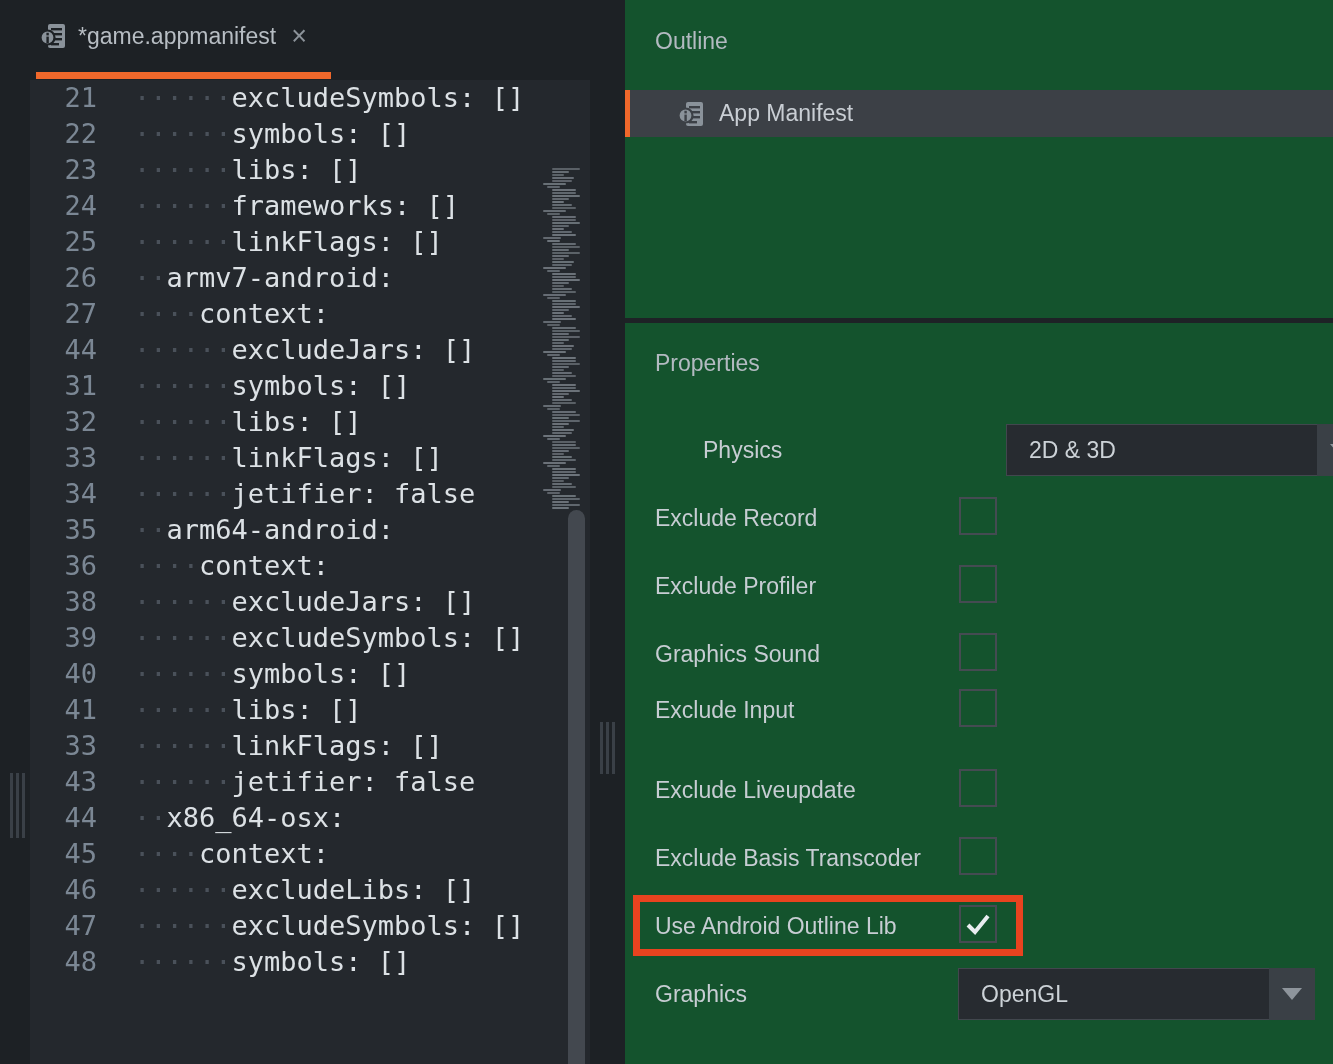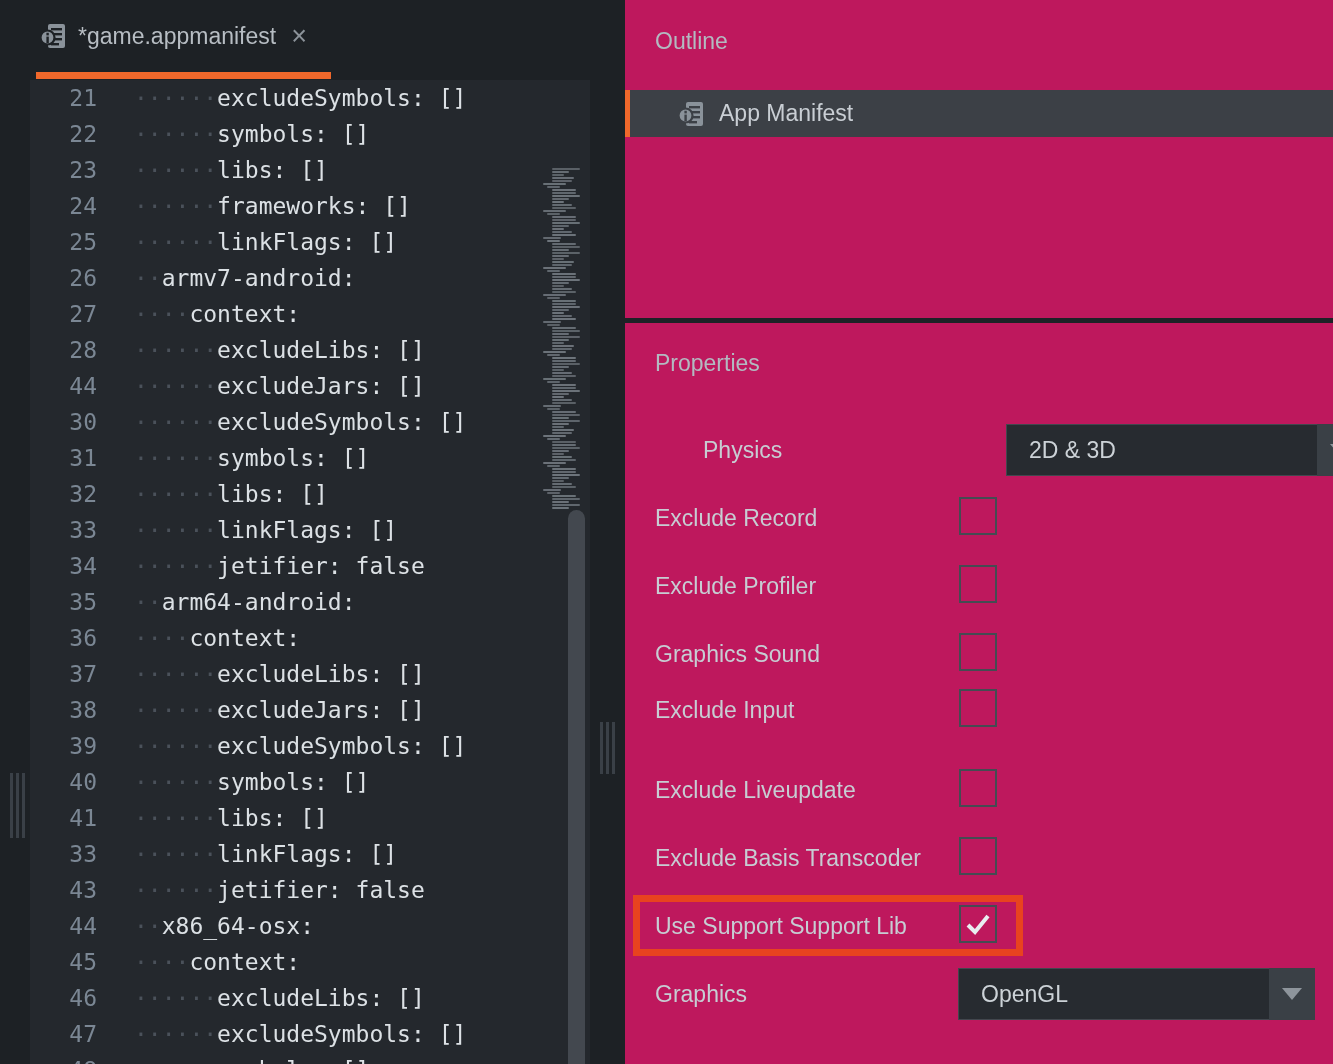--- a/index.html
+++ b/index.html
@@ -10,35 +10,35 @@
   .editor-pane{position:absolute;left:30px;top:0;width:560px;height:1064px;}
   .tab-bar{position:absolute;left:0;top:0;width:560px;height:80px;}
   .tab{position:absolute;left:0;top:0;height:72px;display:flex;align-items:center;
        gap:11px;padding-left:10px;--hole:#1d2125;cursor:default;}
   .tab-title{color:#b7bdc3;font-size:23px;}
   .tab-close{color:#8b9299;font-size:27px;line-height:27px;margin-left:4px;}
   .tab-underline{position:absolute;left:6px;top:72px;width:295px;height:7px;background:var(--accent);}
   .code-area{position:absolute;left:0;top:80px;width:560px;height:984px;
              background:#24282d;overflow:hidden;}
   .code-line{position:relative;height:36px;white-space:pre;
-             font-family:"DejaVu Sans Mono",monospace;font-size:23px;line-height:36px;}
+             font-family:"DejaVu Sans Mono",monospace;font-size:27px;line-height:36px;}
   .ln{display:inline-block;width:67px;text-align:right;color:#7b8794;}
   .ws{color:#4a515a;margin-left:37px;letter-spacing:0;}
   .ct{color:#dce1e5;}
   .minimap{position:absolute;left:507px;top:88px;width:53px;height:342px;}
   .minimap i{position:absolute;height:2px;background:#868e96;opacity:.68;border-radius:1px;}
   .scroll-thumb{position:absolute;left:538px;top:430px;width:17px;height:650px;
                 background:#43484f;border-radius:9px;}
   
   .splitter{position:absolute;display:flex;gap:3px;}
   .splitter i{width:3px;background:#3a4047;}
   .splitter.left{left:10px;top:773px;height:65px;}
   .splitter.right{left:600px;top:722px;height:52px;}
   
-  .right-panel{position:absolute;left:625px;top:0;width:708px;height:1064px;background:#be185d;}
+  .right-panel{position:absolute;left:625px;top:0;width:708px;height:1064px;background:#14532d;}
   .section-header{position:absolute;left:30px;color:#b3bac1;font-size:23px;}
   #outline-header{top:28px;}
   #props-header{top:350px;}
   .outline-row{position:absolute;left:0;top:90px;width:708px;height:47px;
                background:#3c4046;display:flex;align-items:center;--hole:#3c4046;cursor:default;}
   .row-accent{position:absolute;left:0;top:0;width:5px;height:47px;background:var(--accent);}
   .outline-row .oicon{margin-left:53px;display:flex;}
   .outline-row .olabel{margin-left:14px;color:#c9ced4;font-size:23px;}
   .panel-divider{position:absolute;left:0;top:318px;width:708px;height:5px;background:#1e2226;}
   .prop-rows{position:absolute;left:0;top:416px;width:708px;}
@@ -87,30 +87,27 @@
     </div>
     <div class="code-area">
       <div id="code-lines">
           <div class="code-line"><span class="ln">21</span><span class="ws">······</span><span class="ct">excludeSymbols: []</span></div>
           <div class="code-line"><span class="ln">22</span><span class="ws">······</span><span class="ct">symbols: []</span></div>
           <div class="code-line"><span class="ln">23</span><span class="ws">······</span><span class="ct">libs: []</span></div>
           <div class="code-line"><span class="ln">24</span><span class="ws">······</span><span class="ct">frameworks: []</span></div>
           <div class="code-line"><span class="ln">25</span><span class="ws">······</span><span class="ct">linkFlags: []</span></div>
           <div class="code-line"><span class="ln">26</span><span class="ws">··</span><span class="ct">armv7-android:</span></div>
           <div class="code-line"><span class="ln">27</span><span class="ws">····</span><span class="ct">context:</span></div>
-          <div class="code-line"><span class="ln">28</span><span class="ws">······</span><span class="ct">excludeLibs: []</span></div>
           <div class="code-line"><span class="ln">44</span><span class="ws">······</span><span class="ct">excludeJars: []</span></div>
-          <div class="code-line"><span class="ln">30</span><span class="ws">······</span><span class="ct">excludeSymbols: []</span></div>
           <div class="code-line"><span class="ln">31</span><span class="ws">······</span><span class="ct">symbols: []</span></div>
           <div class="code-line"><span class="ln">32</span><span class="ws">······</span><span class="ct">libs: []</span></div>
           <div class="code-line"><span class="ln">33</span><span class="ws">······</span><span class="ct">linkFlags: []</span></div>
           <div class="code-line"><span class="ln">34</span><span class="ws">······</span><span class="ct">jetifier: false</span></div>
           <div class="code-line"><span class="ln">35</span><span class="ws">··</span><span class="ct">arm64-android:</span></div>
           <div class="code-line"><span class="ln">36</span><span class="ws">····</span><span class="ct">context:</span></div>
-          <div class="code-line"><span class="ln">37</span><span class="ws">······</span><span class="ct">excludeLibs: []</span></div>
           <div class="code-line"><span class="ln">38</span><span class="ws">······</span><span class="ct">excludeJars: []</span></div>
           <div class="code-line"><span class="ln">39</span><span class="ws">······</span><span class="ct">excludeSymbols: []</span></div>
           <div class="code-line"><span class="ln">40</span><span class="ws">······</span><span class="ct">symbols: []</span></div>
           <div class="code-line"><span class="ln">41</span><span class="ws">······</span><span class="ct">libs: []</span></div>
           <div class="code-line"><span class="ln">33</span><span class="ws">······</span><span class="ct">linkFlags: []</span></div>
           <div class="code-line"><span class="ln">43</span><span class="ws">······</span><span class="ct">jetifier: false</span></div>
           <div class="code-line"><span class="ln">44</span><span class="ws">··</span><span class="ct">x86_64-osx:</span></div>
           <div class="code-line"><span class="ln">45</span><span class="ws">····</span><span class="ct">context:</span></div>
           <div class="code-line"><span class="ln">46</span><span class="ws">······</span><span class="ct">excludeLibs: []</span></div>
           <div class="code-line"><span class="ln">47</span><span class="ws">······</span><span class="ct">excludeSymbols: []</span></div>
@@ -300,21 +297,21 @@
         <div class="prop-row" style="top: 340px;">
           <span class="prop-label">Exclude Liveupdate</span>
           <span class="checkbox"></span>
         </div>
         <div class="prop-row" style="top: 408px;">
           <span class="prop-label">Exclude Basis Transcoder</span>
           <span class="checkbox"></span>
         </div>
         <div class="prop-row" style="top: 476px;">
           <div class="highlight-rect"></div>
-          <span class="prop-label">Use Support Support Lib</span>
+          <span class="prop-label">Use Android Outline Lib</span>
           <span class="checkbox">
             <svg width="26" height="22" viewBox="0 0 26 22">
               <polyline points="3,12 10,19 23,3" fill="none" stroke="#e9edf0" stroke-width="4"></polyline>
             </svg>
           </span>
         </div>
         <div class="prop-row" style="top: 544px;">
           <span class="prop-label">Graphics</span>
           <div class="dropdown">
             <span class="dd-value">OpenGL</span>

